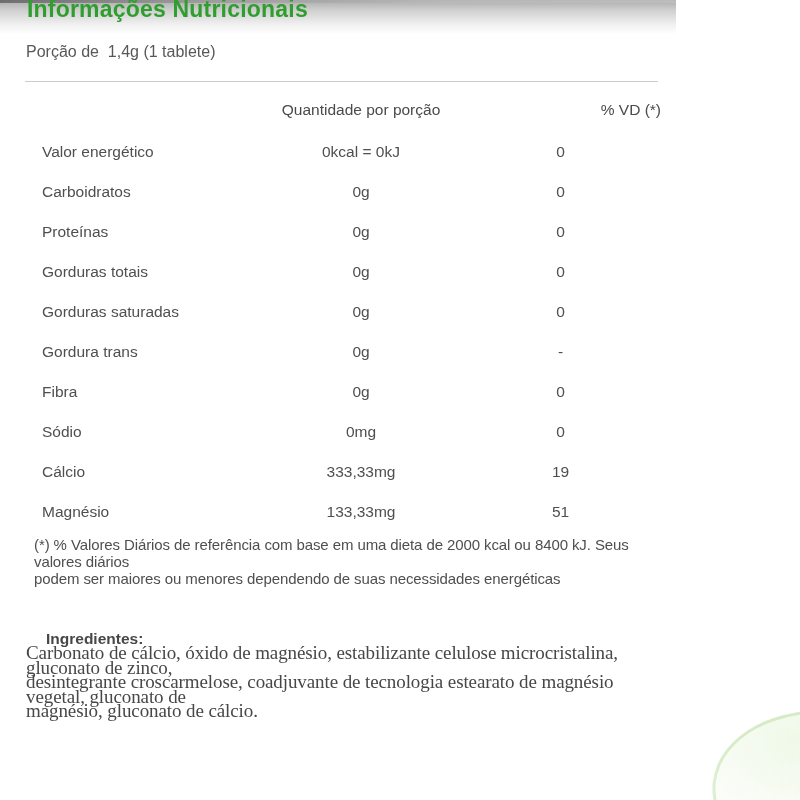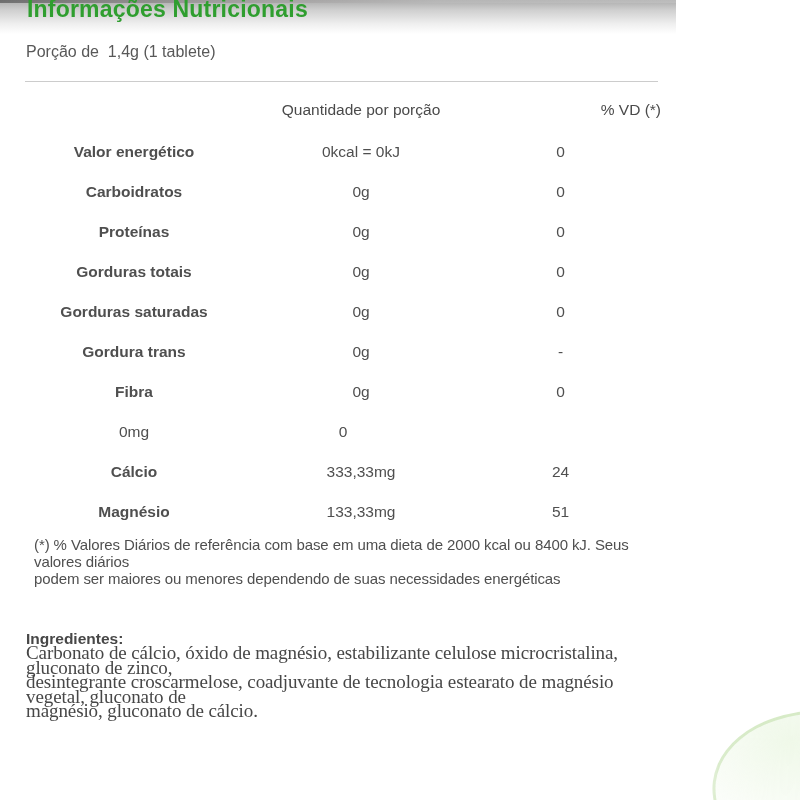--- a/index.html
+++ b/index.html
@@ -53,40 +53,41 @@
   .ntable { margin: 0 15px 0 42px; }
   .trow {
     display: grid;
     grid-template-columns: 1fr 270px 165px;
     align-items: center;
     height: 40px;
     font-size: 15.5px;
     color: #4f4f4f;
   }
   .trow.head { height: 44px; margin-top: 6px; color: #4a4a4a; }
-  .cell-label   { text-align: center; font-weight: bold; }
+  .cell-label   { text-align: left; }
   .cell-qty     { text-align: center; }
   .cell-vd      { text-align: center; padding-right: 36px; }
   .head .cell-vd { text-align: right; padding-right: 0; }
 
   .footnote {
     margin: 4px 15px 0 34px;
     font-size: 15px;
     line-height: 17px;
     color: #4f4f4f;
     white-space: pre-line;
     letter-spacing: -0.1px;
   }
 
   .ingredients { margin: 44px 15px 0 26px; }
   .ingredients-heading {
     font-size: 15.5px;
     font-weight: bold;
     color: #474747;
     line-height: 15px;
+    margin-left: 20px;
   }
   .ingredients-text {
     font-size: 19px;
     line-height: 14.5px;
     color: #474747;
     white-space: pre-line;
     letter-spacing: -0.1px;
     font-family: Liberation Serif, serif;
   }
 
@@ -157,28 +158,29 @@
       <span class="cell-vd">-</span>
     </div>
 
     <div class="trow">
       <span class="cell-label">Fibra</span>
       <span class="cell-qty">0g</span>
       <span class="cell-vd">0</span>
     </div>
 
     <div class="trow">
+      <span class="cell-label">Sódio</span>
       <span class="cell-qty">0mg</span>
       <span class="cell-vd">0</span>
     </div>
 
     <div class="trow">
       <span class="cell-label">Cálcio</span>
       <span class="cell-qty">333,33mg</span>
-      <span class="cell-vd">24</span>
+      <span class="cell-vd">19</span>
     </div>
 
     <div class="trow">
       <span class="cell-label">Magnésio</span>
       <span class="cell-qty">133,33mg</span>
       <span class="cell-vd">51</span>
     </div>
 
   </div>
   </div>

